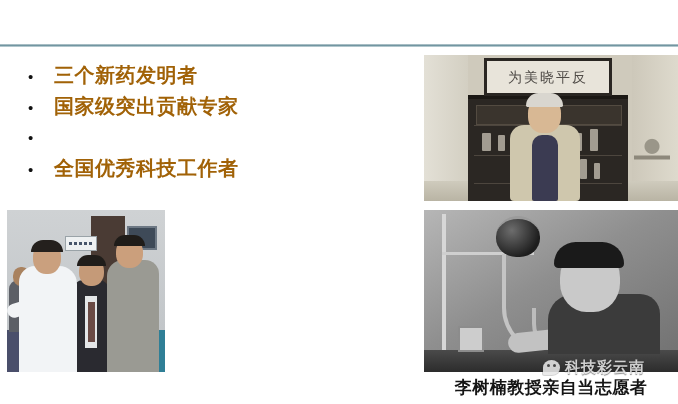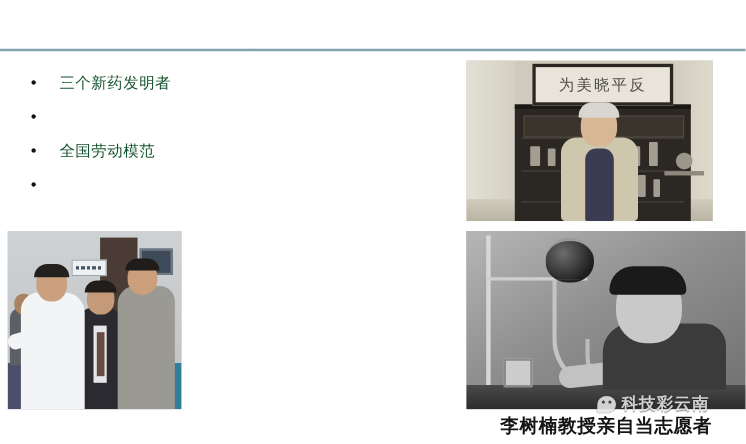--- a/index.html
+++ b/index.html
@@ -52,23 +52,23 @@
   }
   .bullet-dot {
     width: 26px;
     flex: 0 0 26px;
     font-size: 15px;
     line-height: 31px;
     color: #111;
     text-align: left;
   }
   .bullet-text {
-    font-size: 14px;
-    font-weight: normal;
-    color: #14532d;
+    font-size: 20px;
+    font-weight: bold;
+    color: #a16207;
     line-height: 31px;
     letter-spacing: 0.5px;
   }
 
   
   #mid-text {
     position: absolute;
     left: 180px;
     top: 253px;
     width: 232px;
@@ -82,21 +82,21 @@
   
   .photo {
     position: absolute;
     overflow: hidden;
   }
 
   
   #photo-lab {
     left: 424px;
     top: 55px;
-    width: 224px;
+    width: 254px;
     height: 146px;
     background: #cfcabc;
   }
   #photo-lab .wall-left {
     position: absolute; left: 0; top: 0; width: 44px; height: 100%;
     background: linear-gradient(to right, #e3e0d6, #d3cfc2);
   }
   #photo-lab .wall-right {
     position: absolute; right: 0; top: 0; width: 46px; height: 100%;
     background: linear-gradient(to left, #dedacd, #cdc8ba);
@@ -364,27 +364,28 @@
 
   <div id="title-rule"></div>
 
   <div id="bullets">
     <div class="bullet-row">
       <span class="bullet-dot">•</span>
       <span class="bullet-text">三个新药发明者</span>
     </div>
     <div class="bullet-row">
       <span class="bullet-dot">•</span>
+      <span class="bullet-text">国家级突出贡献专家</span>
     </div>
     <div class="bullet-row">
       <span class="bullet-dot">•</span>
-      <span class="bullet-text">全国劳动模范</span>
     </div>
     <div class="bullet-row">
       <span class="bullet-dot">•</span>
+      <span class="bullet-text">全国优秀科技工作者</span>
     </div>
   </div>
 
 
   <div class="photo" id="photo-lab">
     <div class="wall-left"></div>
     <div class="wall-right"></div>
     <div class="bench"></div>
     <div class="cabinet">
       <div class="cab-shelf" style="top:26px"></div>

